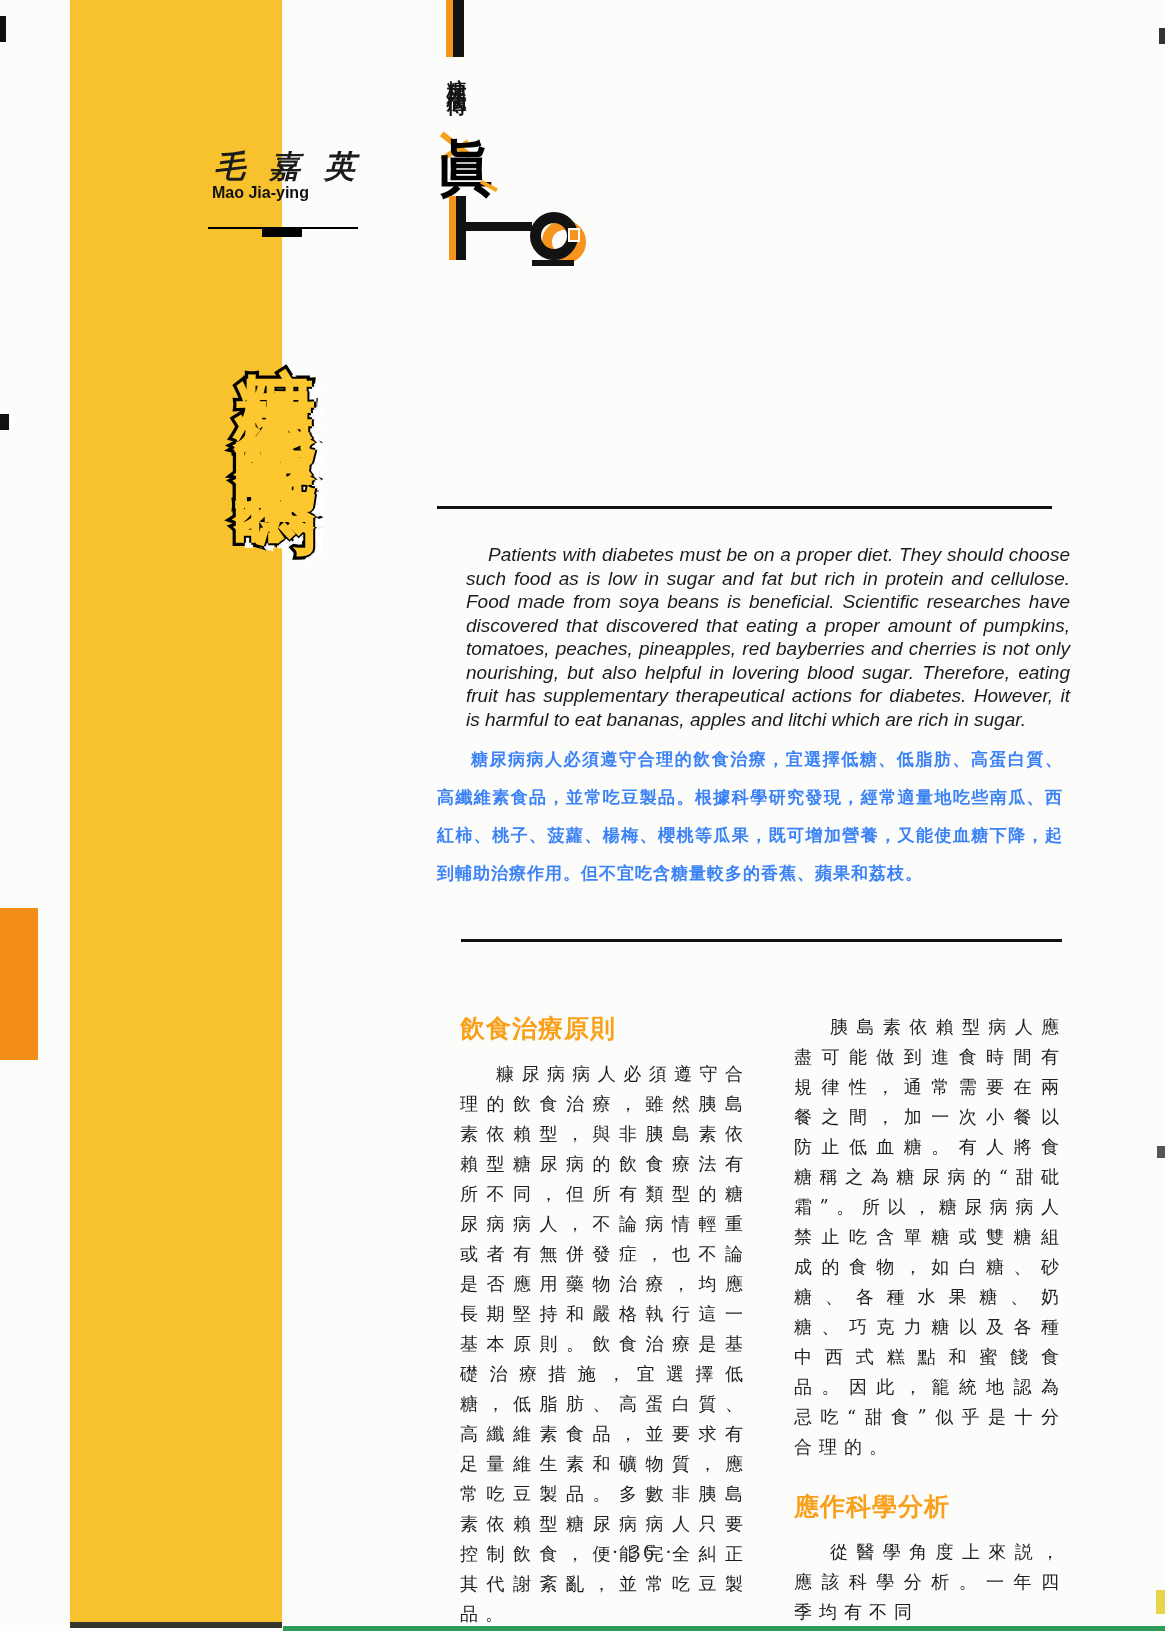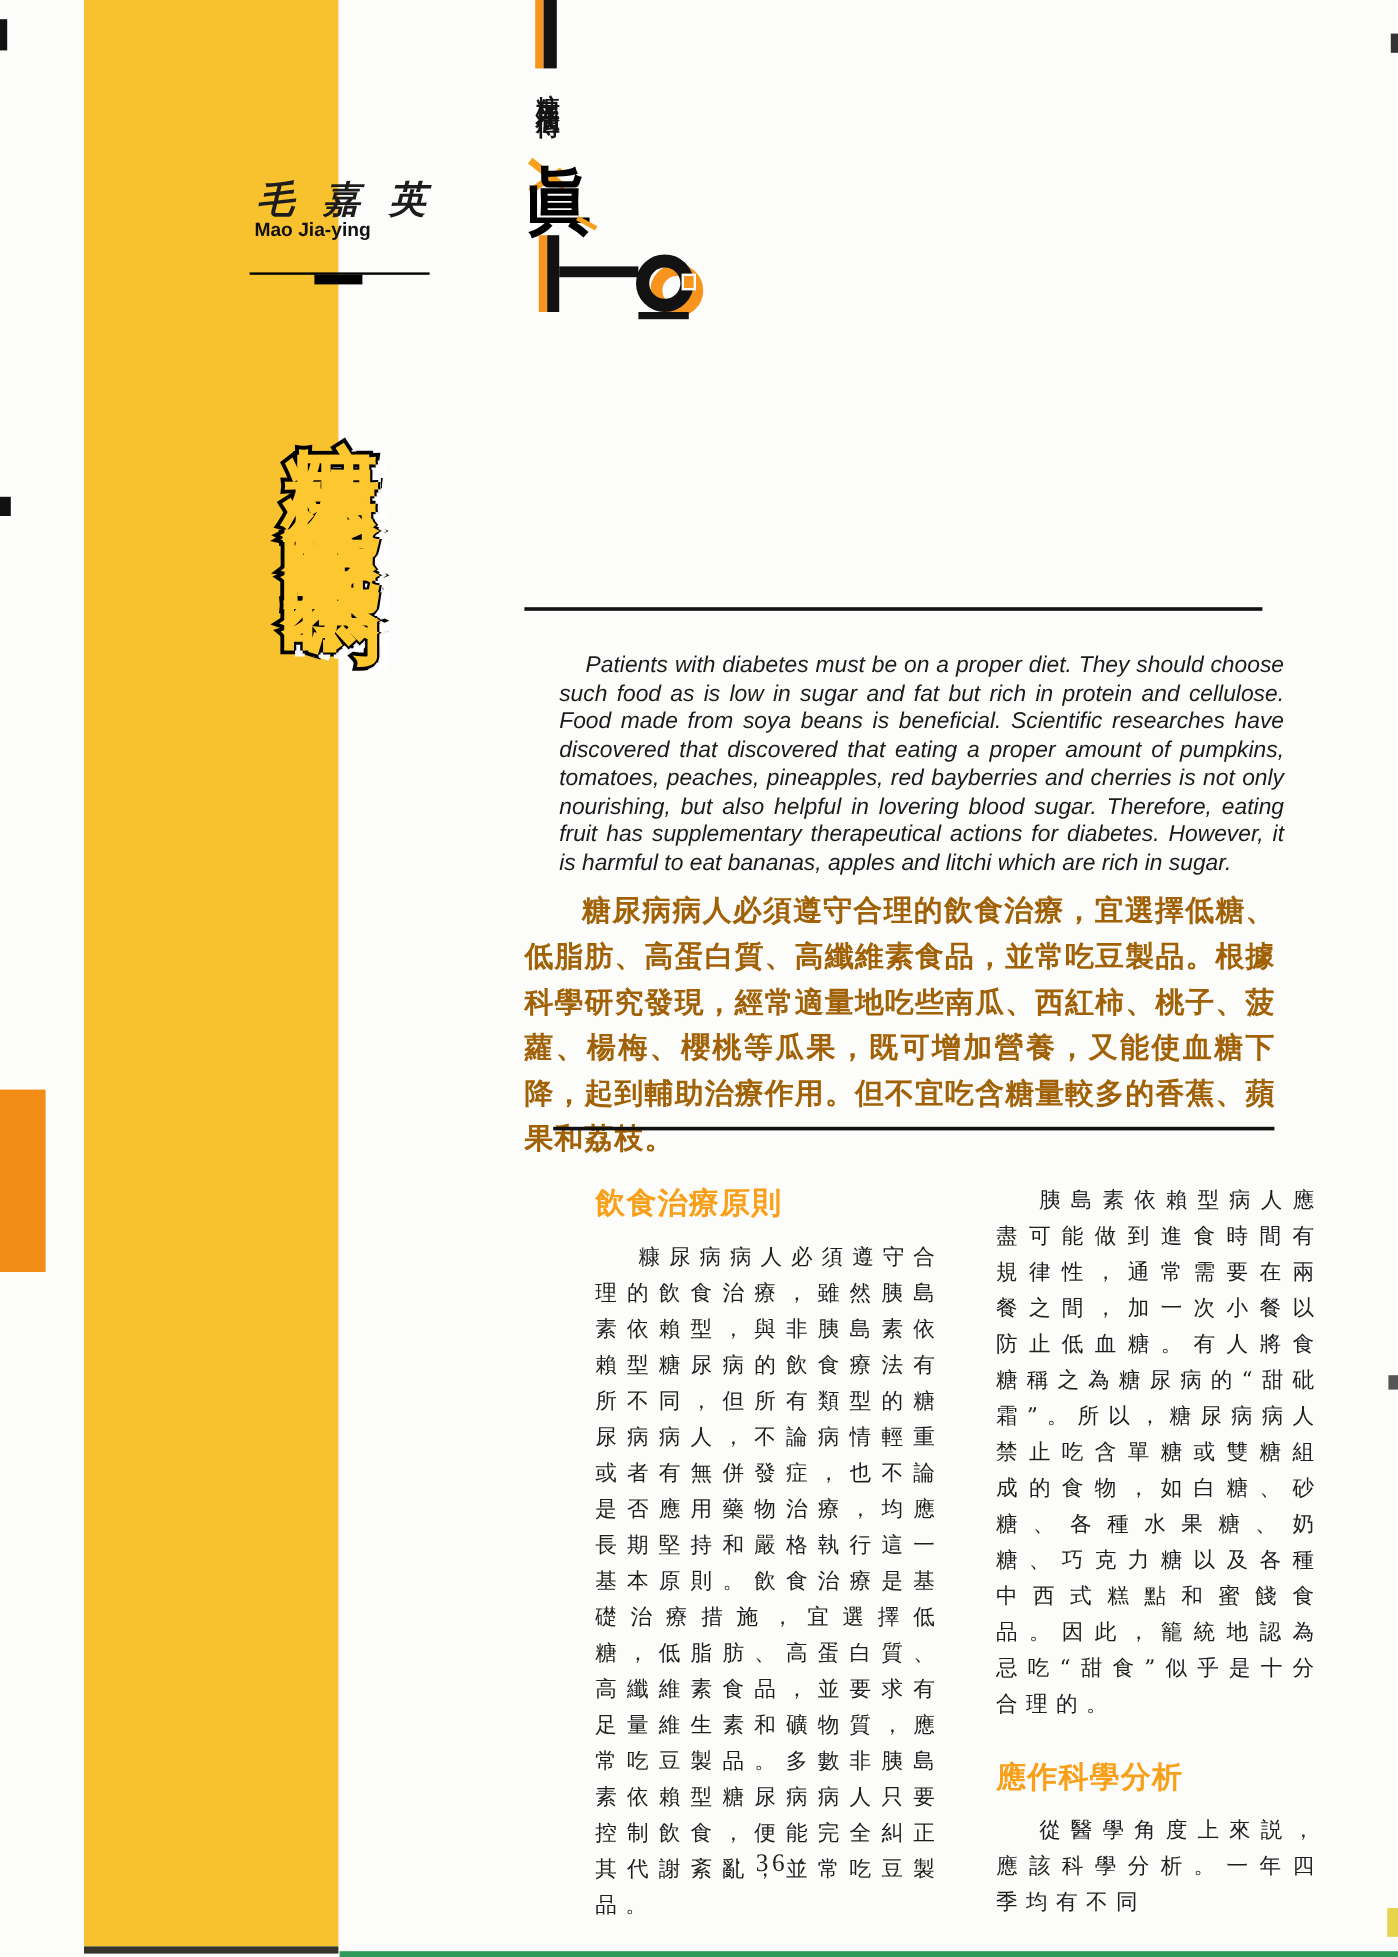--- a/index.html
+++ b/index.html
@@ -75,27 +75,27 @@
   .divider-top { left:437px; top:506px; width:615px; height:3px; background:#111; }
   .abstract-en {
     left:449px; top:526px; width:604px;
     font-family:"Liberation Sans", sans-serif; font-style:italic;
     font-size:19px; line-height:23.5px; text-align:justify; text-indent:22px;
     color:#1b1b1b; margin:17px;
   }
   .abstract-cn {
     left:437px; top:740px; width:626px;
     font-family:"DejaVu Sans", sans-serif; font-weight:700;
-    font-size:24px; line-height:38px; letter-spacing:1px;
-    text-align:justify; text-indent:2em; color:#a16207; margin:0;
+    font-size:17px; line-height:38px; letter-spacing:1px;
+    text-align:justify; text-indent:2em; color:#3b82f6; margin:0;
   }
   .divider-mid { left:461px; top:939px; width:601px; height:3px; background:#111; }
 
   
-  .col { top:986px;margin-left:36px; }
+  .col { top:1012px; }
   .col-left  { left:460px; width:290px; }
   .col-right { left:794px; width:272px; }
   .section-heading {
     font-size:25px; font-weight:700; color:#F9A01B; letter-spacing:1px;
     margin:0 0 14px 0; font-family:"DejaVu Sans", sans-serif; white-space:nowrap;
   }
   .section-heading.second { margin-top:28px; }
   .section-body {
     font-size:18px; line-height:30px; letter-spacing:7px;
     text-align:justify; text-indent:2em; color:#1e1e1e; margin:0;

